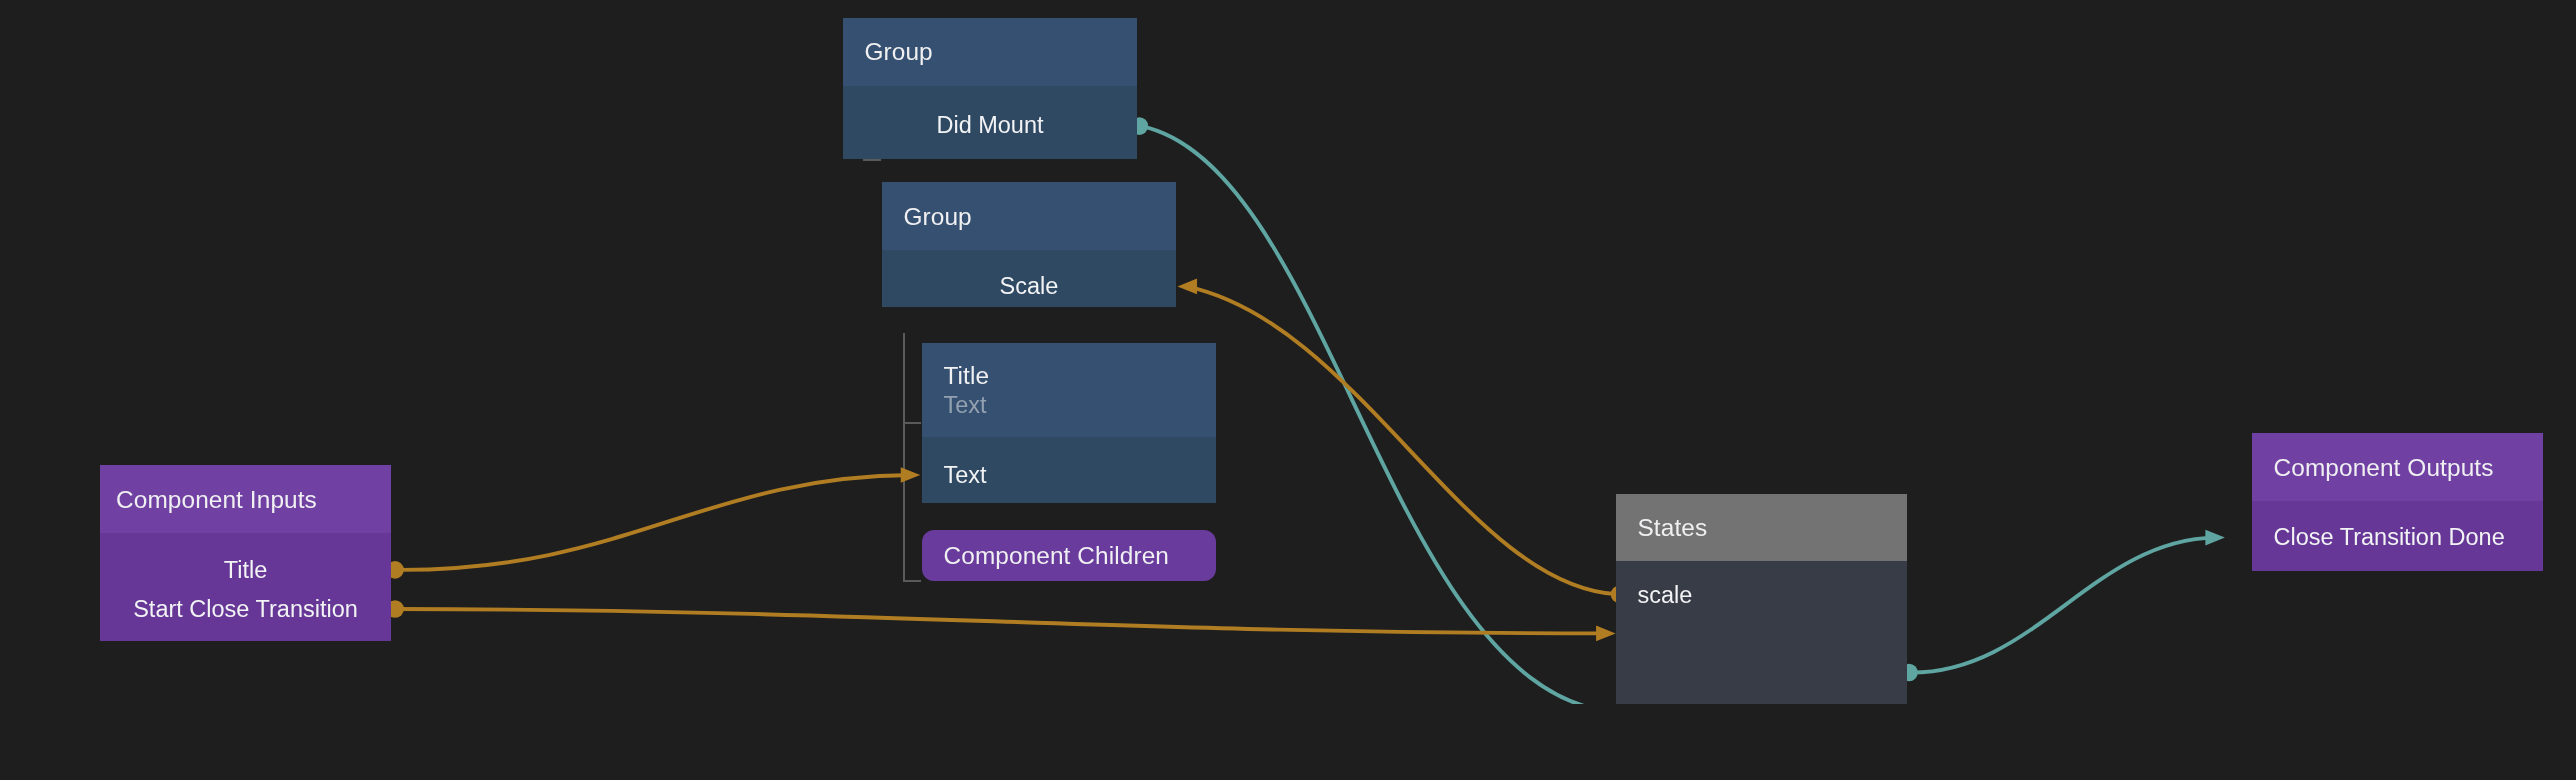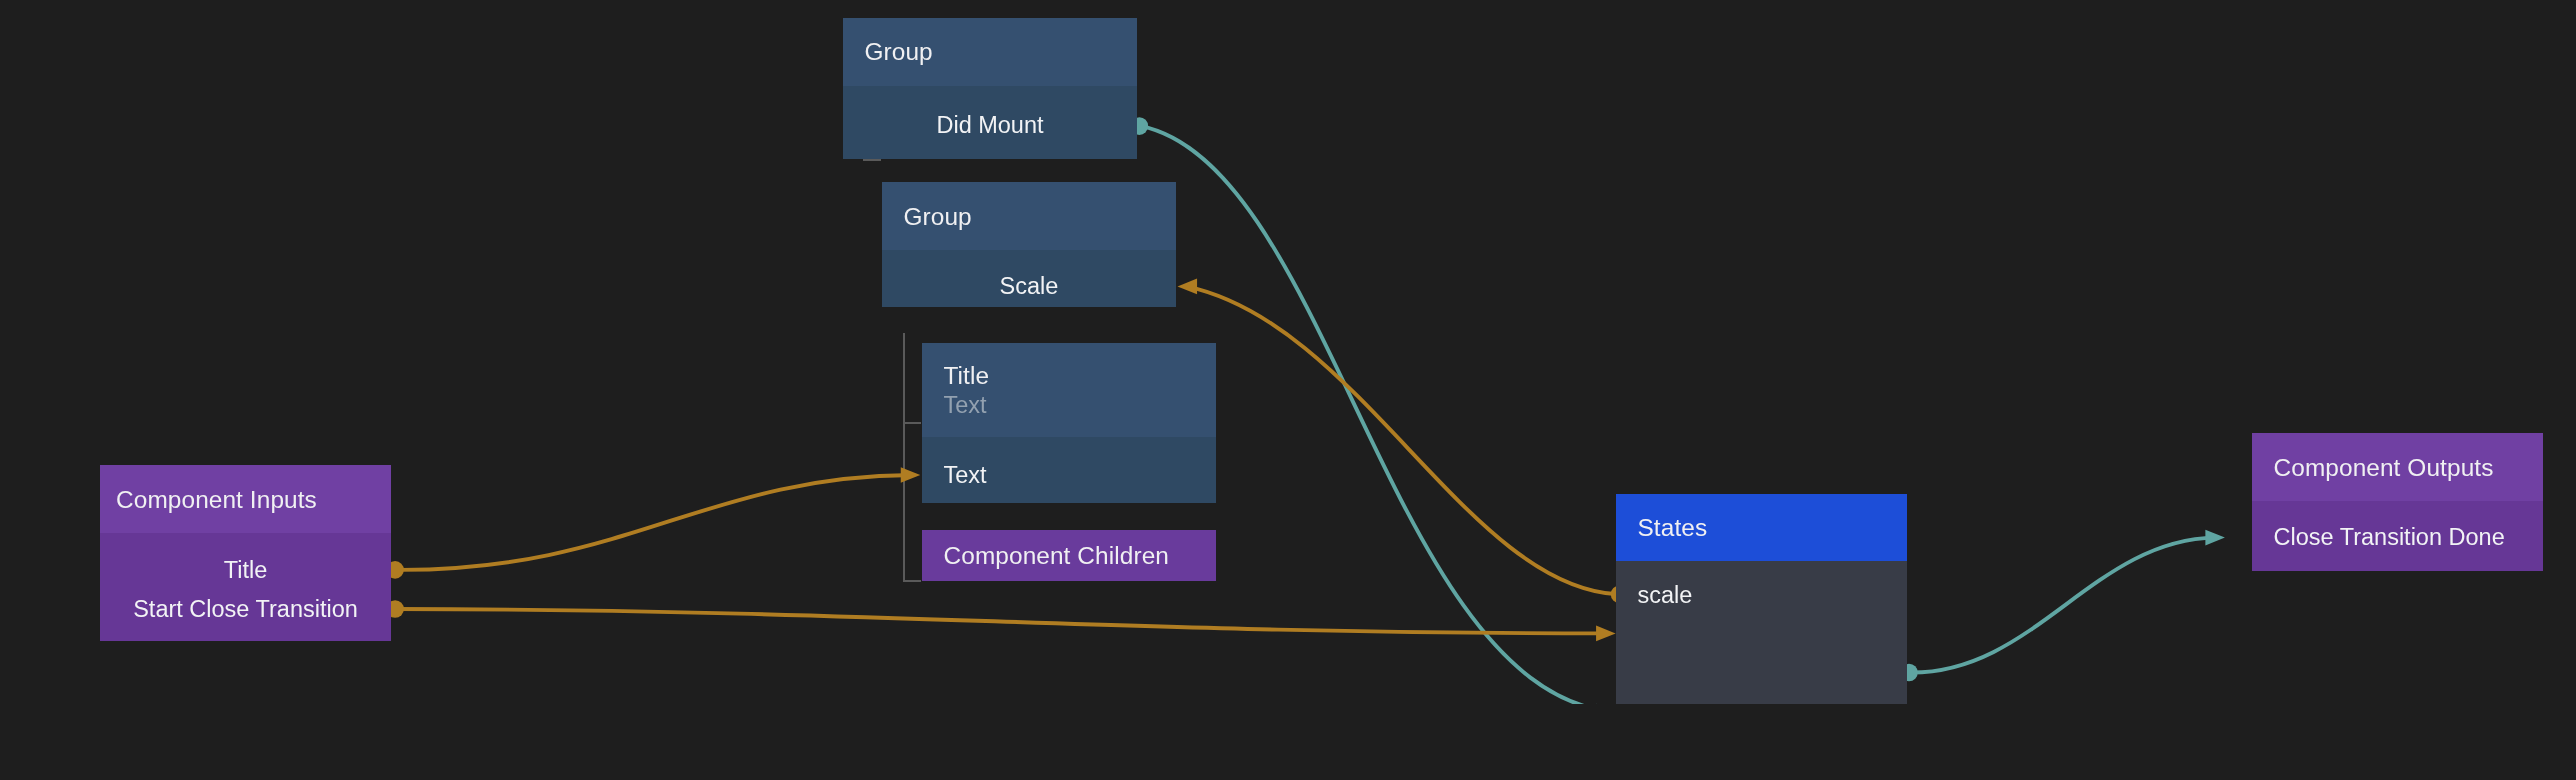--- a/index.html
+++ b/index.html
@@ -78,21 +78,21 @@
     white-space: nowrap;
   }
 
   
   .n-blue .node-header { background: #355070; }
   .n-blue .node-body   { background: #2f4963; }
 
   .n-purple .node-header { background: #7040a3; }
   .n-purple .node-body   { background: #663796; }
 
-  .n-slate .node-header { background: #1d4ed8; }
+  .n-slate .node-header { background: #737373; }
   .n-slate .node-body   { background: #383c47; }
 
   .n-flat.n-purple { background: #693b9c; }
   .n-flat .node-header { background: transparent; }
 
   .tree-line {
     position: absolute;
     background: #5a5a5a;
   }
 </style>
@@ -162,21 +162,21 @@
       <div class="node-title">Title</div>
       <div class="node-subtitle">Text</div>
     </div>
     <div class="node-body" style="height:67px;">
       <div class="port-row in" style="top:23.5px;">
         <span class="port-label">Text</span>
       </div>
     </div>
   </div>
 
-  <div class="node n-flat n-purple" style="left:922px;top:530px;width:294px;height:51px;">
+  <div class="node n-flat n-purple" style="left:922px;top:530px;width:294px;height:51px;border-radius:12px;">
     <div class="node-header" style="height:51px;">
       <div class="node-title">Component Children</div>
     </div>
   </div>
 
   <div class="node n-purple" style="left:100px;top:465px;width:291px;height:176px;">
     <div class="node-header" style="height:68px;padding-left:16px;">
       <div class="node-title">Component Inputs</div>
     </div>
     <div class="node-body" style="height:108px;">

